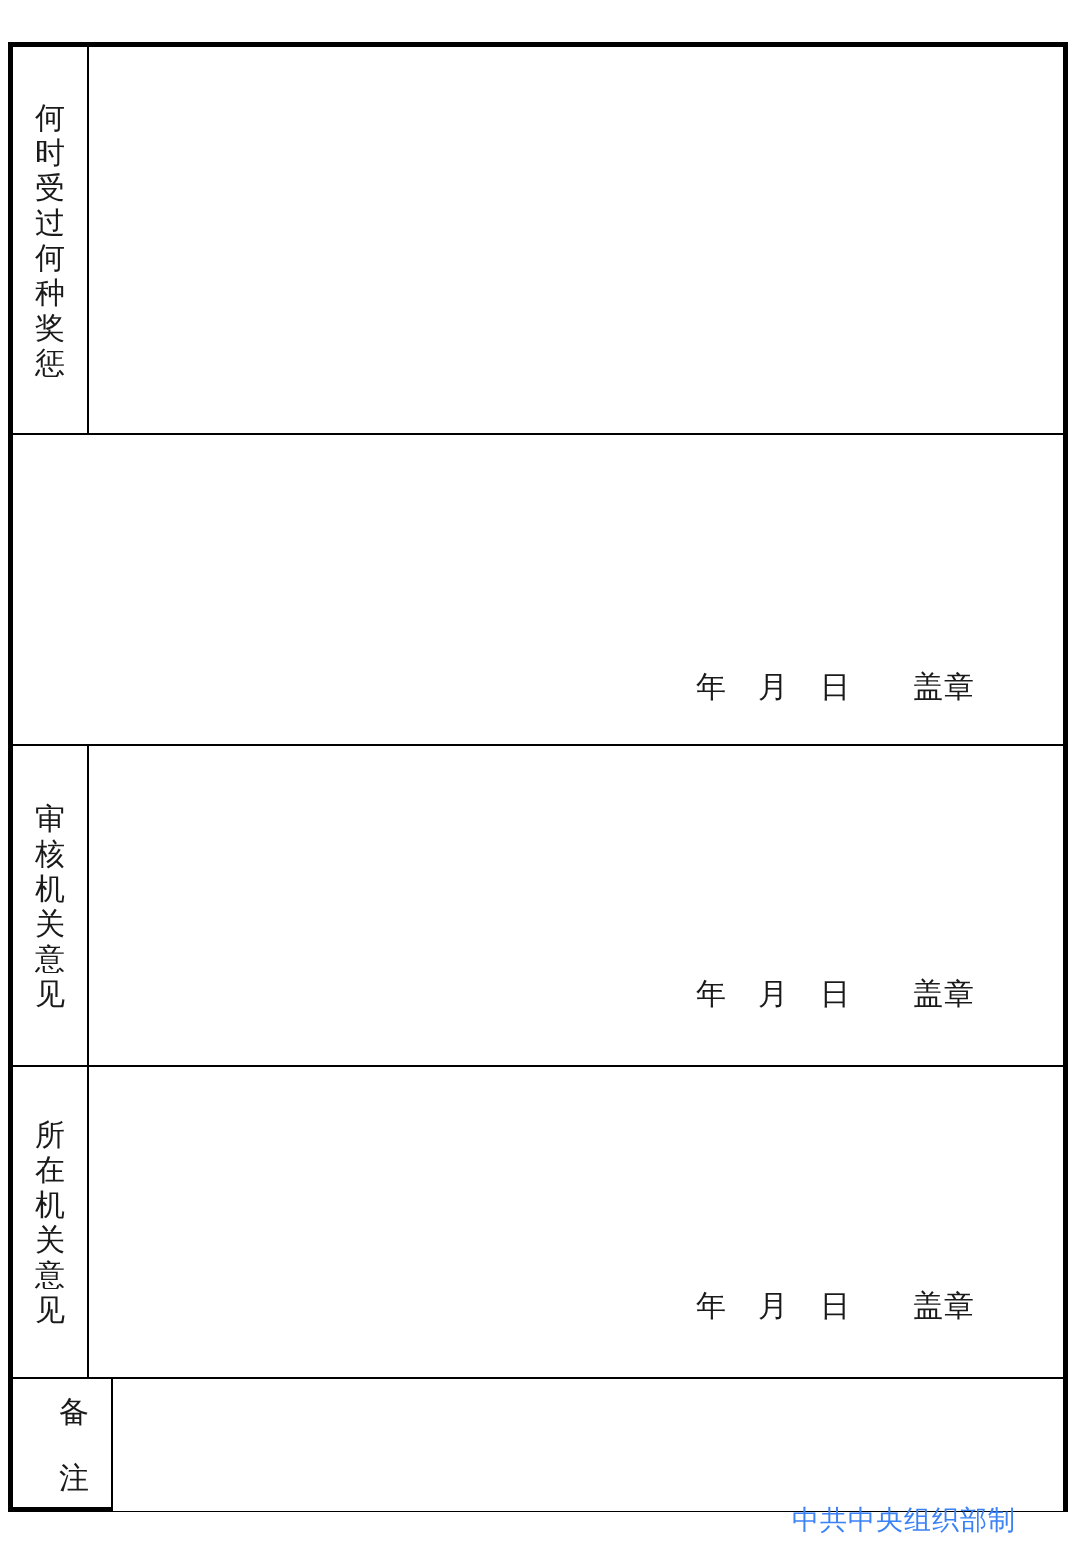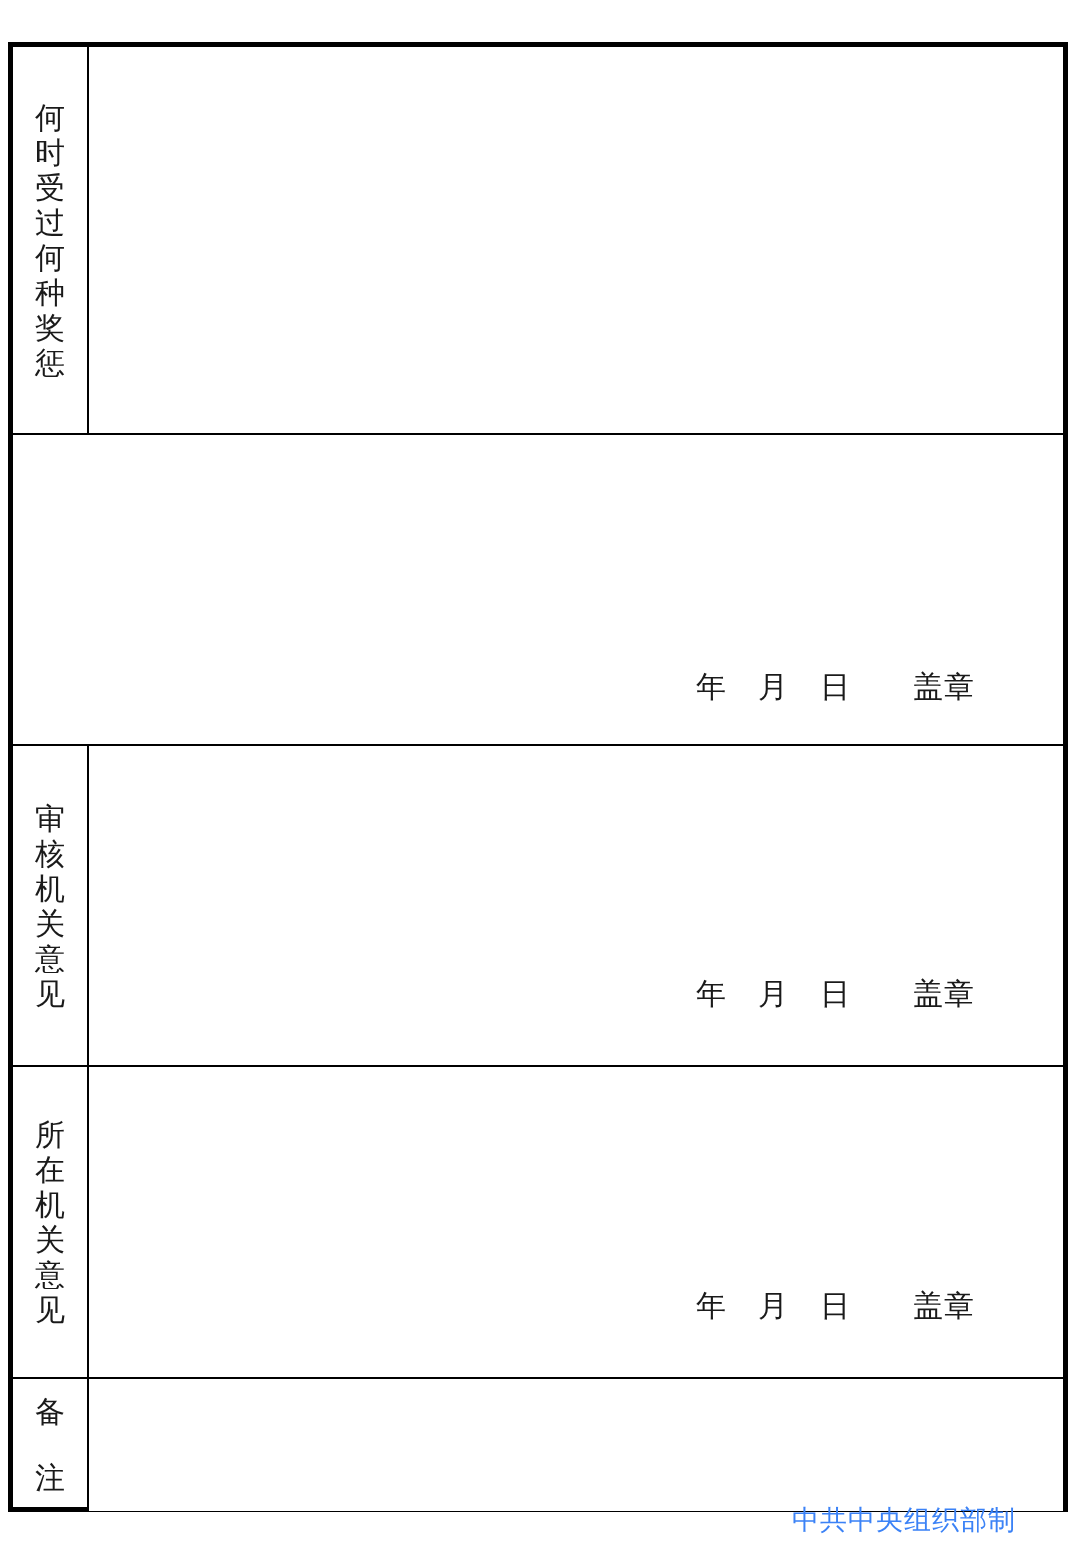--- a/index.html
+++ b/index.html
@@ -21,21 +21,21 @@
     height: 1470px;
     border: 5px solid #000000;
     display: flex;
     flex-direction: column;
   }
   .row {
     display: flex;
     border-bottom: 2px solid #000000;
     flex: 0 0 auto;
   }
-  .row:last-child { border-bottom: none; flex: 1 1 auto; }
+  .row:last-child { border-bottom: none; flex: 1 1 auto; margin-left: 24px; }
   .row-rewards   { height: 388px; }
   .row-home      { height: 311px; }
   .row-review    { height: 321px; }
   .row-approval  { height: 312px; }
   .label-cell {
     width: 76px;
     border-right: 2px solid #000000;
     display: flex;
     align-items: center;
     justify-content: center;

